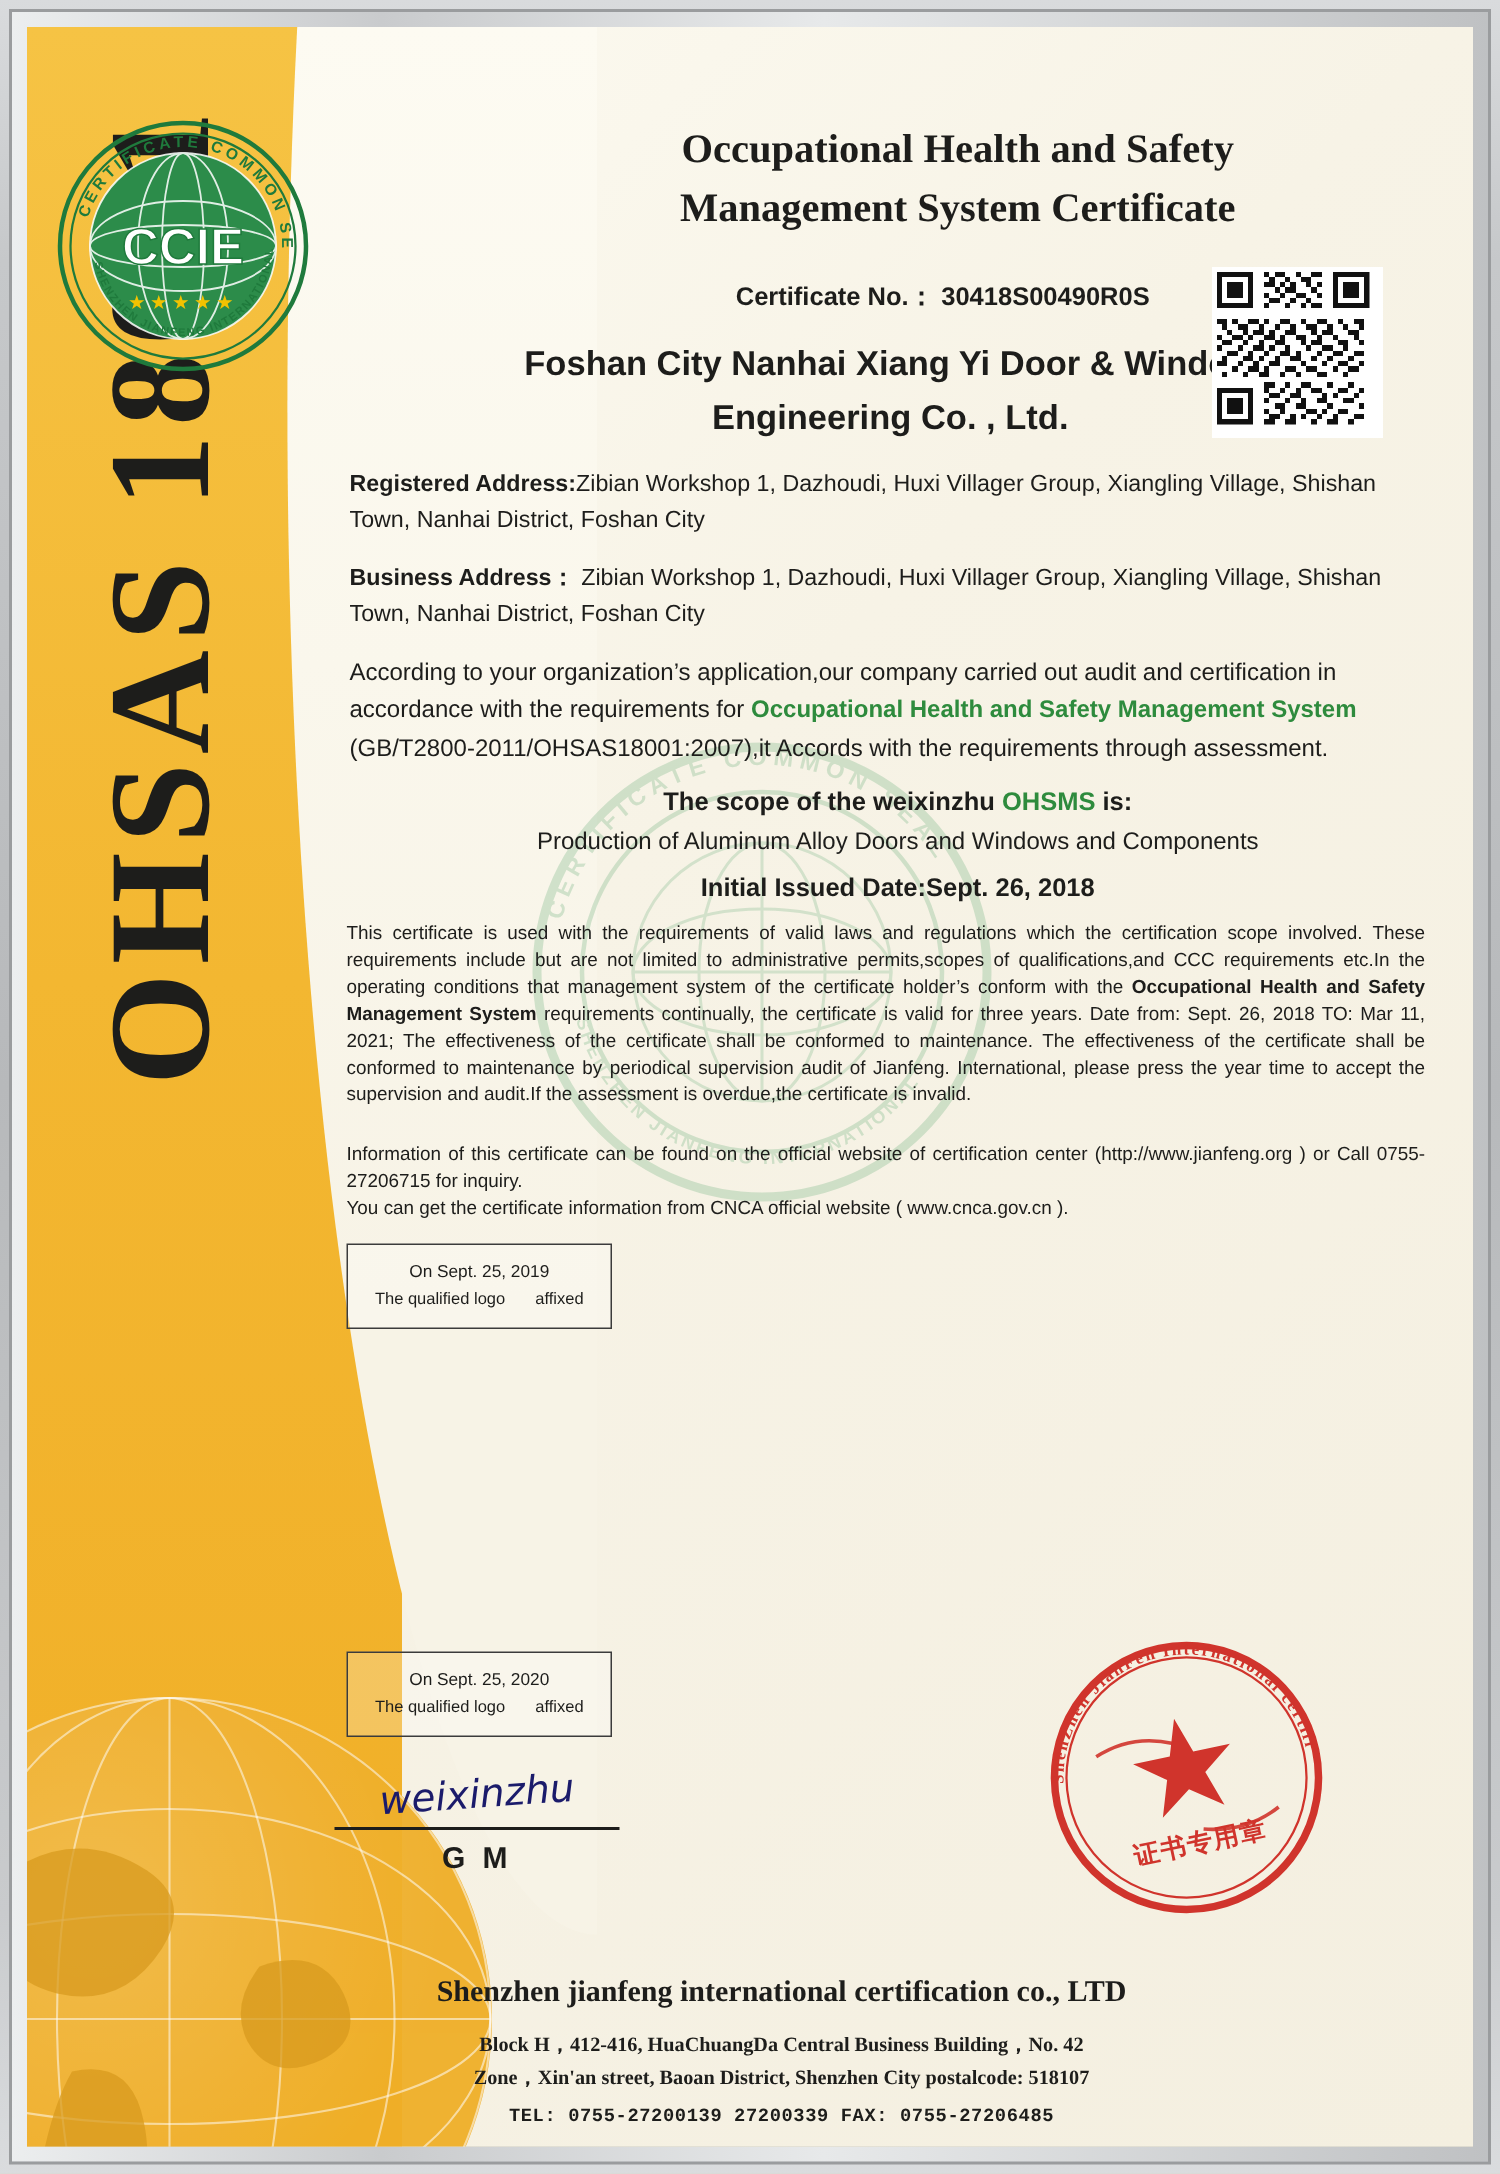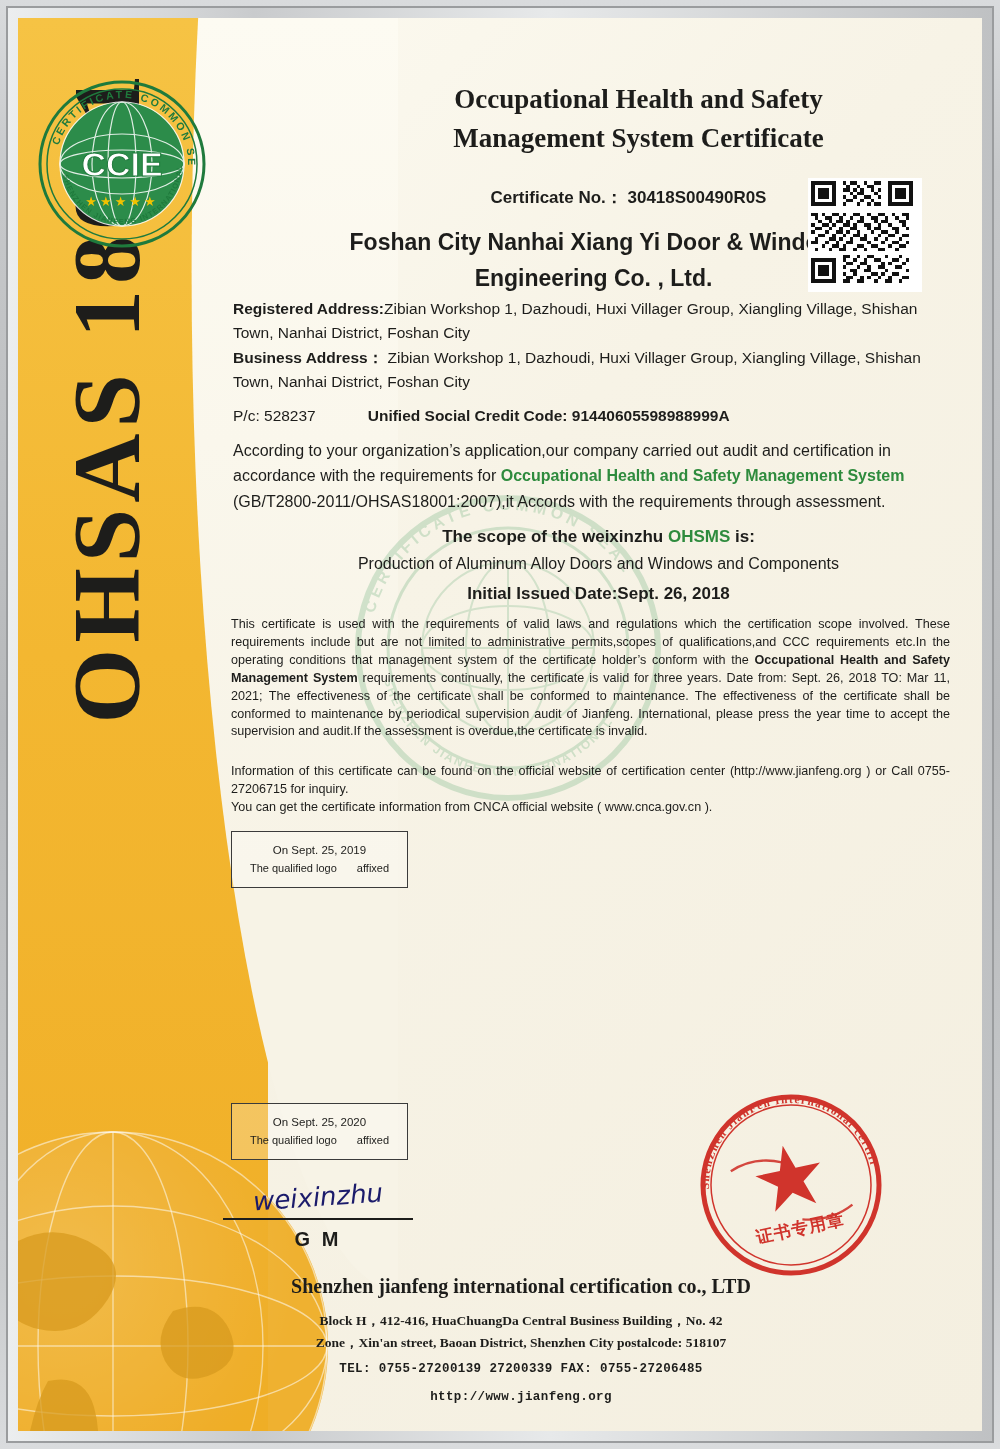--- a/index.html
+++ b/index.html
@@ -98,21 +98,21 @@
   .certno{
     margin-top:28px;text-align:center;padding-left:80px;
     font-size:17px;font-weight:700;color:#1d1d1b;
   }
   .certno .val{font-weight:700;}
   .company{
     margin-top:16px;text-align:center;padding-left:20px;padding-right:10px;
     font-size:23px;font-weight:700;color:#1d1d1b;line-height:1.55;
   }
   .addr{
-    padding-left:20px;padding-right:12px;
+    margin-top:14px;padding-left:20px;padding-right:12px;
     font-size:15.5px;line-height:1.58;color:#1d1d1b;
   }
   .addr b{font-weight:700;}
   .pcrow{
     margin-top:12px;padding-left:20px;padding-right:12px;
     font-size:15.5px;color:#1d1d1b;display:flex;gap:52px;
   }
   .pcrow .uscc{font-weight:700;}
   .para{
     margin-top:13px;padding-left:20px;padding-right:12px;
@@ -161,21 +161,21 @@
     margin-bottom:6px;
   }
   .sig-line{border-top:2px solid #1d1d1b;width:190px;margin:4px auto 0;}
   .gm{margin-top:8px;font-size:20px;font-weight:700;letter-spacing:3px;color:#1d1d1b;}
   
   .redseal{
     position:absolute;right:95px;bottom:150px;width:192px;height:192px;
   }
   
   .footer{
-    position:absolute;left:60px;right:18px;bottom:22px;text-align:center;color:#1d1d1b;
+    position:absolute;left:60px;right:18px;bottom:8px;text-align:center;color:#1d1d1b;
   }
   .footer .f1{
     font-family:"Liberation Serif", serif;
     font-size:20px;font-weight:700;margin-bottom:12px;
   }
   .footer .f2{
     font-family:"Liberation Serif", serif;
     font-size:13.5px;font-weight:700;line-height:1.6;
   }
   .footer .f3{
@@ -459,24 +459,20 @@
         <div>Engineering Co. , Ltd.</div>
       </div>
 
       <div class="addr">
         <b>Registered Address:</b><span>Zibian Workshop 1, Dazhoudi, Huxi Villager Group, Xiangling Village, Shishan Town, Nanhai District, Foshan City</span>
       </div>
       <div class="addr">
         <b>Business Address：</b><span> Zibian Workshop 1, Dazhoudi, Huxi Villager Group, Xiangling Village, Shishan Town, Nanhai District, Foshan City</span>
       </div>
 
-      <div class="pcrow">
-        <span>P/c: 528237</span>
-        <span class="uscc">Unified Social Credit Code: 91440605598988999A</span>
-      </div>
 
       <div class="para">
         <span>According to your organization’s application,our company carried out audit and certification in accordance with the requirements for </span><span class="green">Occupational Health and Safety Management System </span><span>(GB/T2800-2011/OHSAS18001:2007),it Accords with the requirements through assessment.</span>
       </div>
 
       <div class="scope-head">
         <span>The scope of the weixinzhu </span><span class="green">OHSMS</span><span> is:</span>
       </div>
       <div class="scope-body">Production of Aluminum Alloy Doors and Windows and Components</div>
       <div class="issued">Initial Issued Date:Sept. 26, 2018</div>
@@ -525,17 +521,16 @@
           </g>
         </g>
       </svg>
     </div>
 
     <div class="footer">
       <div class="f1">Shenzhen jianfeng international certification co., LTD</div>
       <div class="f2">Block H，412-416, HuaChuangDa Central Business Building，No. 42</div>
       <div class="f2">Zone，Xin'an street, Baoan District, Shenzhen City  postalcode:  518107</div>
       <div class="f3">TEL:  0755-27200139  27200339        FAX:  0755-27206485</div>
-      <div class="f3">http://www.jianfeng.org</div>
     </div>
 
   </div>
 </div>
 
 </body></html>

